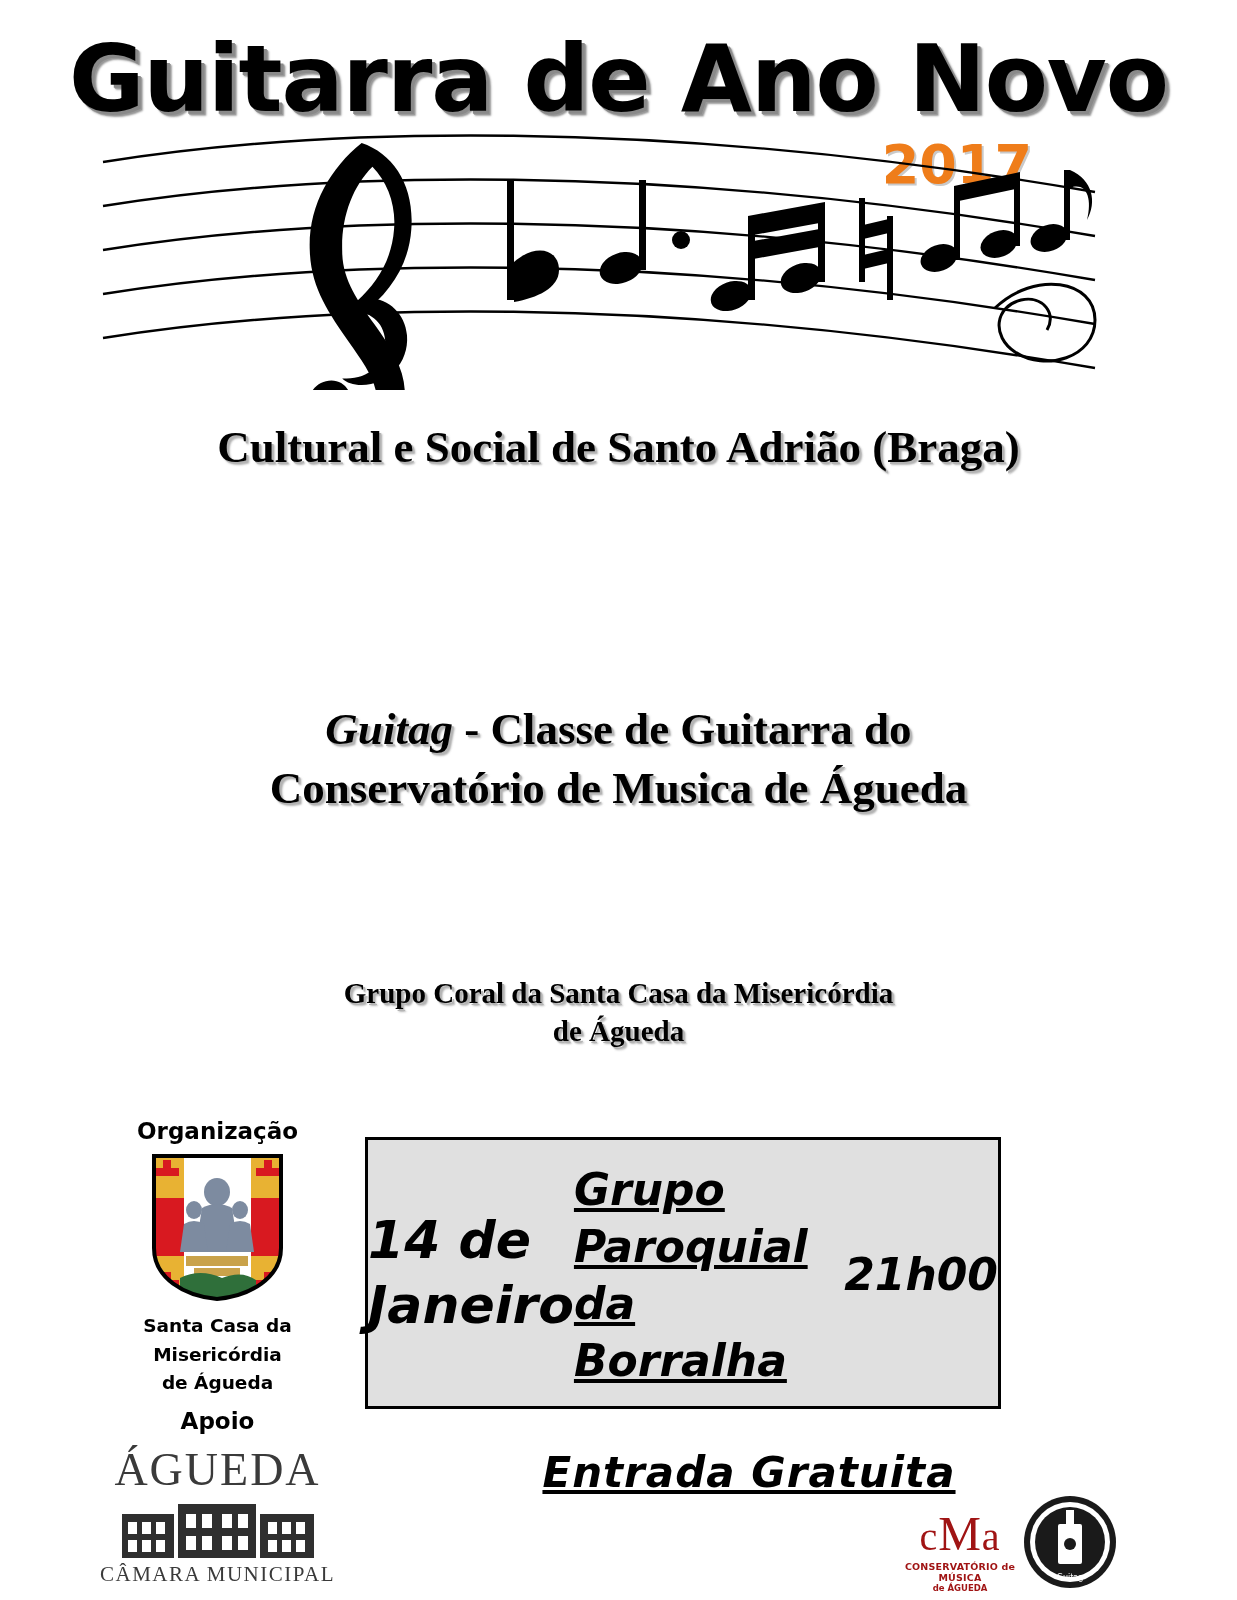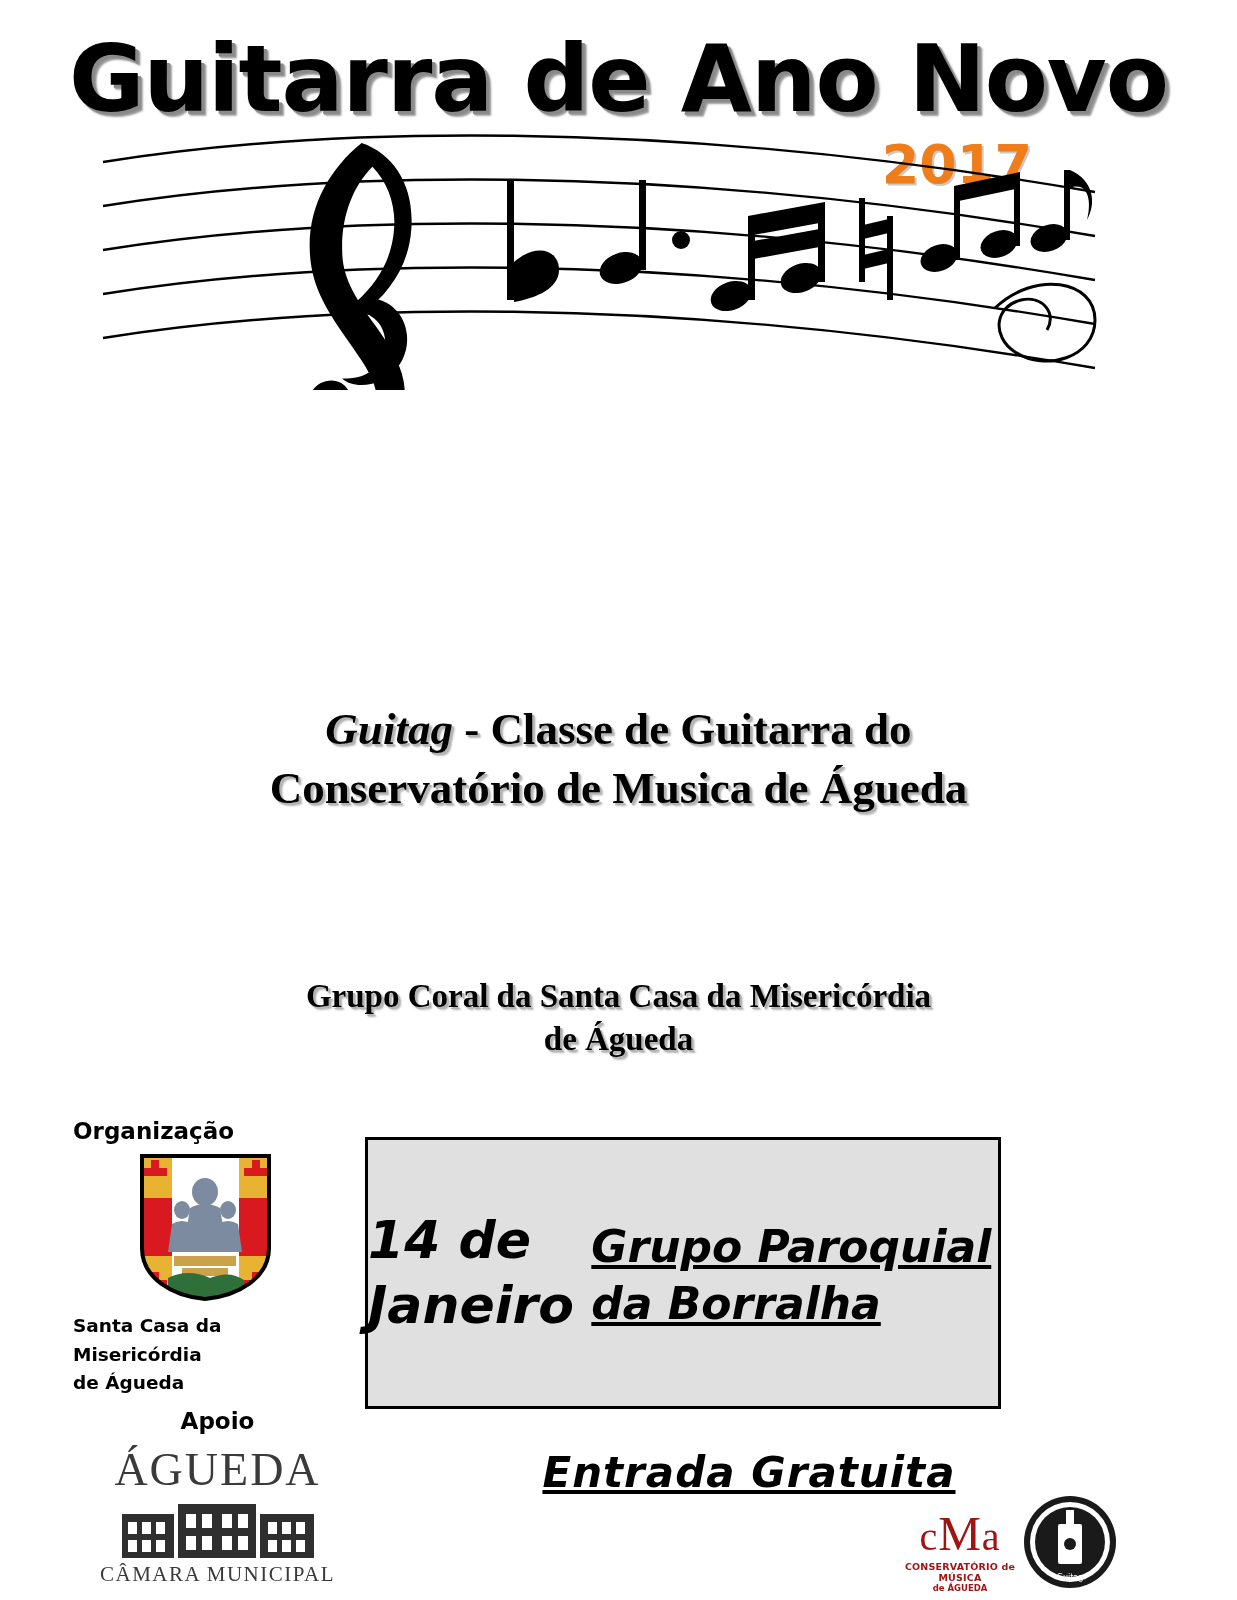--- a/index.html
+++ b/index.html
@@ -72,30 +72,31 @@
     color: #000000;
     text-shadow:
       2px 2px 0 #b4b4b4,
       3px 3px 2px rgba(140,140,140,.65);
     line-height: 1.30;
   }
   .perf .line { display: block; }
 
   #perf-1 { top: 418px; font-size: 45px; }
   #perf-2 { top: 700px; font-size: 45px; }
-  #perf-3 { top: 975px; font-size: 33px; }
+  #perf-3 { top: 975px; font-size: 29px; }
 
   .ital { font-style: italic; }
 
   
   .org-block {
     position: absolute;
     top: 1118px;
-    left: 73px;
+    left: 85px;
     width: 265px;
+    text-align: center;
     font-family: "DejaVu Sans", sans-serif;
   }
   .org-label {
     font-size: 23px;
     font-weight: bold;
     color: #000;
     margin-bottom: 8px;
   }
   .crest {
     width: 135px;
@@ -304,20 +305,21 @@
       </g>
 
       <g fill="none" stroke="#000" stroke-width="3">
         <path d="M900,188 C940,150 1000,160 1000,200 C1000,238 950,252 920,232
                  C896,216 900,186 926,180 C948,175 962,194 952,210"></path>
       </g>
     </svg>
   </div>
 
   <div class="perf" id="perf-1">
+    <span class="line">Cultural e Social de Santo Adrião (Braga)</span>
   </div>
 
   <div class="perf" id="perf-2">
     <span class="line"><span class="ital">Guitag</span><span> - Classe de Guitarra do</span></span>
     <span class="line">Conservatório de Musica de Águeda</span>
   </div>
 
   <div class="perf" id="perf-3">
     <span class="line">Grupo Coral da Santa Casa da Misericórdia</span>
     <span class="line">de Águeda</span>
@@ -406,20 +408,21 @@
           <rect x="178" y="42" width="9" height="12"></rect>
         </g>
       </svg>
     </div>
     <div class="cm-word">CÂMARA MUNICIPAL</div>
   </div>
 
   <div class="details-box">
     <div class="details-date">14 de Janeiro</div>
     <div class="details-place">Grupo Paroquial da Borralha</div>
+    <div class="details-time">21h00</div>
   </div>
 
   <div class="free-entry">Entrada  Gratuita</div>
 
   <div class="cma-logo">
     <div class="cma-mark">
       <span>c</span><span class="m-big">M</span><span>a</span>
     </div>
     <div class="cma-sub1">CONSERVATÓRIO de MÚSICA</div>
     <div class="cma-sub2">de ÁGUEDA</div>

